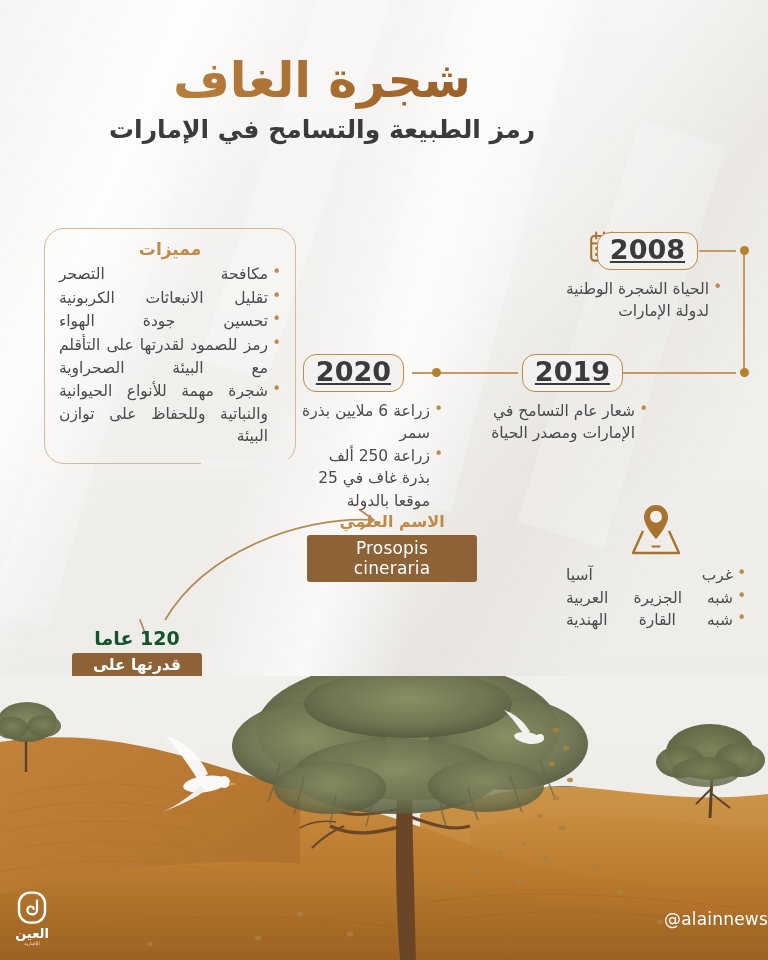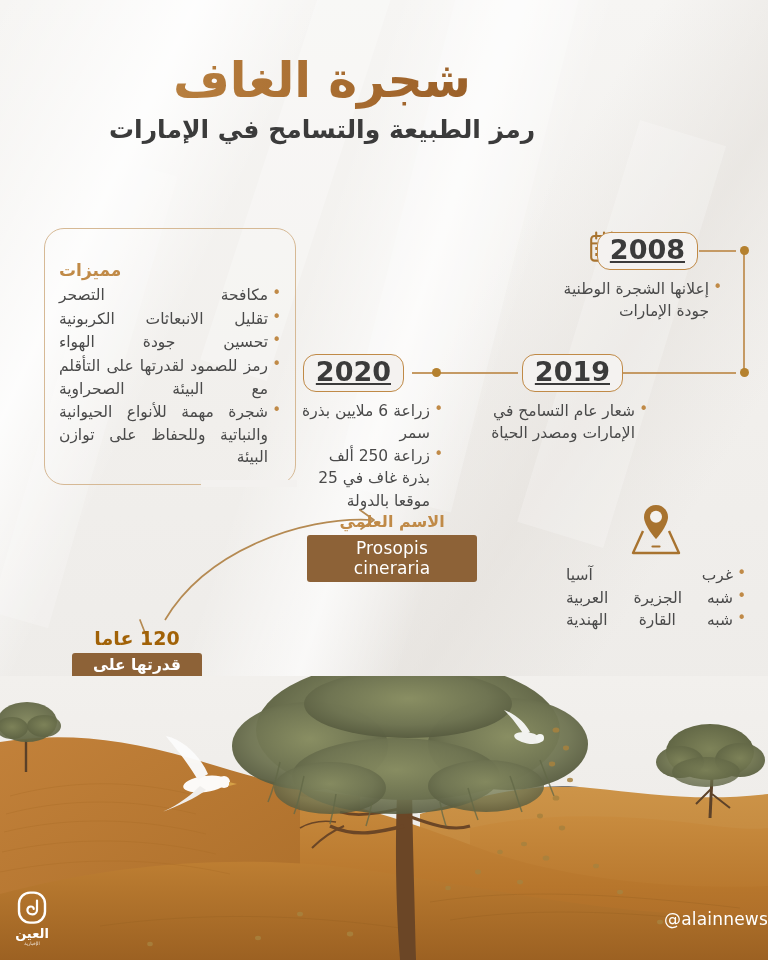--- a/index.html
+++ b/index.html
@@ -52,22 +52,22 @@
     border-radius:20px;
     padding:10px 14px 14px 14px;
     background:transparent;
   }
   .features::after{
     
     content:""; position:absolute; right:-2px; bottom:-3px;
     width:96px; height:7px; background:#f3f1ef;
   }
   .features-title {
-    text-align:left; color:#c08a47; font-size:17px; font-weight:bold;
-    letter-spacing:2px; margin-bottom:4px;margin-top:21px;
+    text-align:center; color:#c08a47; font-size:17px; font-weight:bold;
+    letter-spacing:2px; margin-bottom:4px;
   }
   .feat-list { list-style:none; }
   .feat-list li {
     color:#4a4a4a; font-size:15.5px; line-height:1.46;
     text-align:justify; text-align-last:justify;
     position:relative; padding-right:13px; margin-bottom:1px;
   }
   .feat-list li::before{
     content:"•"; position:absolute; right:0; top:-1px;
     color:#c08a47; font-size:15px;
@@ -121,21 +121,21 @@
   .sci-label { color:#c08a47; font-size:16px; font-weight:bold; letter-spacing:.5px; }
   .sci-badge {
     display:inline-block; margin-top:4px;
     background:#8d6237; color:#fff;
     font-size:17px; font-weight:normal; letter-spacing:.2px;
     padding:3px 10px 4px 10px; border-radius:3px;
     direction:ltr;
   }
 
   .age { position:absolute; left:72px; top:627px; width:130px; text-align:center; }
-  .age-num { color:#a16207; font-size:19px; font-weight:bold; }
+  .age-num { color:#14532d; font-size:19px; font-weight:bold; }
   .age-badge {
     display:inline-block; margin-top:4px;
     background:#8d6237; color:#fff;
     font-size:15.5px; font-weight:bold;
     padding:3px 9px 4px 9px; border-radius:3px;
     letter-spacing:1px;
   }
 
   
   .photo { position:absolute; left:0; top:676px; width:768px; height:284px; overflow:hidden; }
@@ -201,21 +201,21 @@
         <rect x="22.2" y="16" width="3.2" height="3" rx=".6"></rect>
         <rect x="6.3" y="22" width="3.2" height="3" rx=".6"></rect>
         <rect x="11.6" y="22" width="3.2" height="3" rx=".6"></rect>
         <rect x="16.9" y="22" width="3.2" height="3" rx=".6"></rect>
         <rect x="22.2" y="22" width="3.2" height="3" rx=".6"></rect>
       </g>
     </svg>
   </span>
   <div class="year-badge" style="right:70px; top:232px;">2008</div>
   <ul class="tl-body ta-right" style="right:46px; top:278px; width:184px;">
-    <li>إعلانها الشجرة الوطنية جودة الإمارات</li>
+    <li>الحياة الشجرة الوطنية لدولة الإمارات</li>
   </ul>
 
   <div class="year-badge" style="right:145px; top:354px;">2019</div>
   <ul class="tl-body ta-right" style="right:120px; top:400px; width:172px;">
     <li>شعار عام التسامح في الإمارات ومصدر الحياة</li>
   </ul>
 
   <div class="year-badge" style="right:364px; top:354px;">2020</div>
   <ul class="tl-body ta-right" style="right:325px; top:400px; width:141px;">
     <li>زراعة 6 ملايين بذرة سمر</li>

